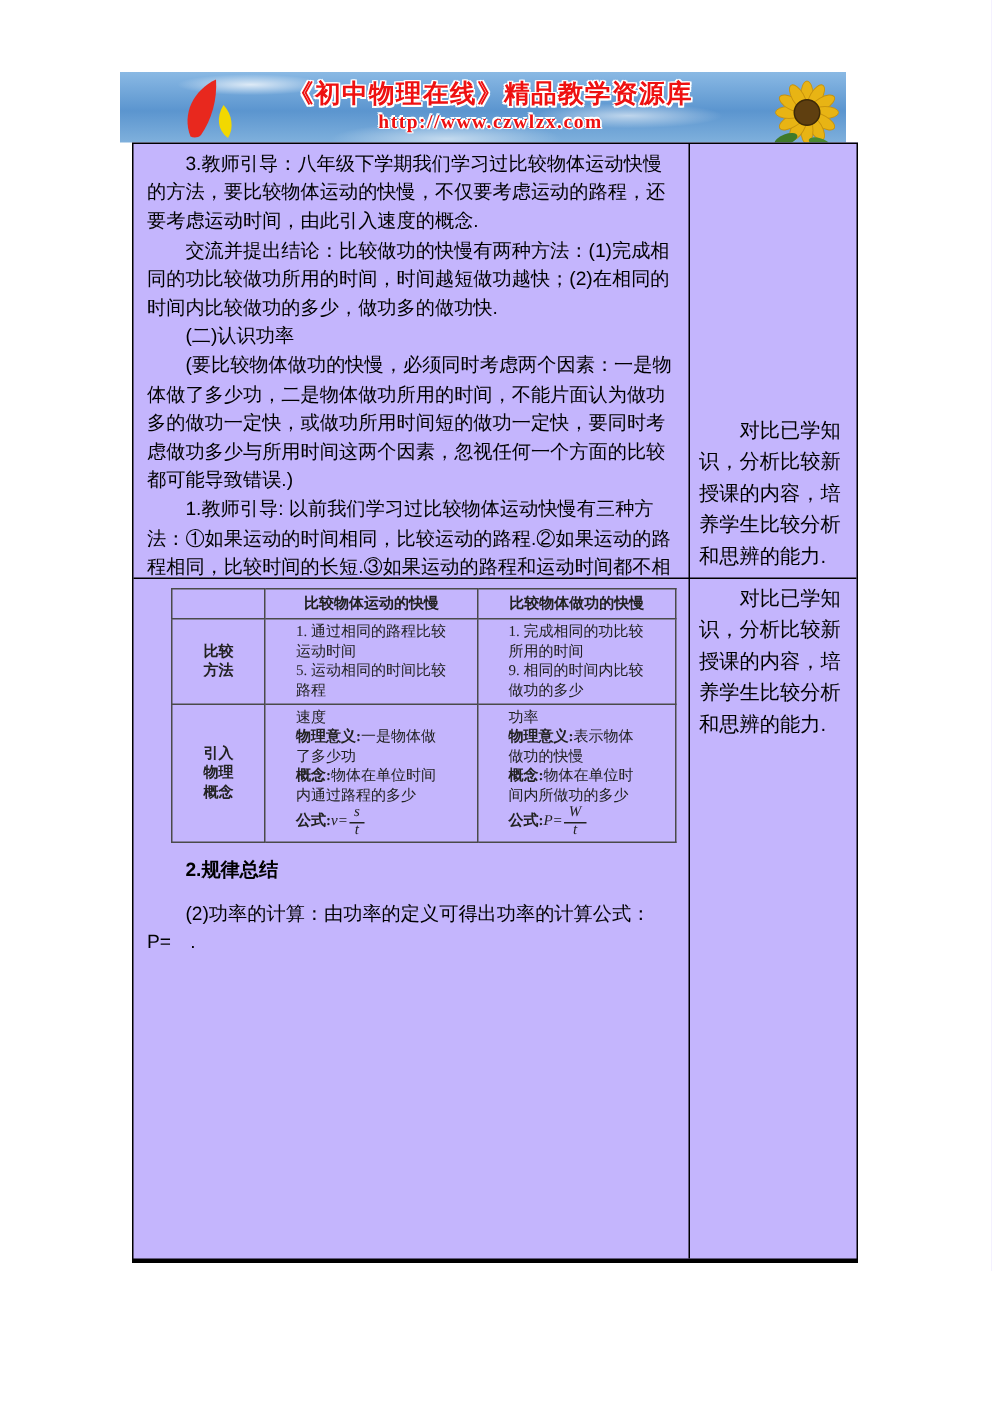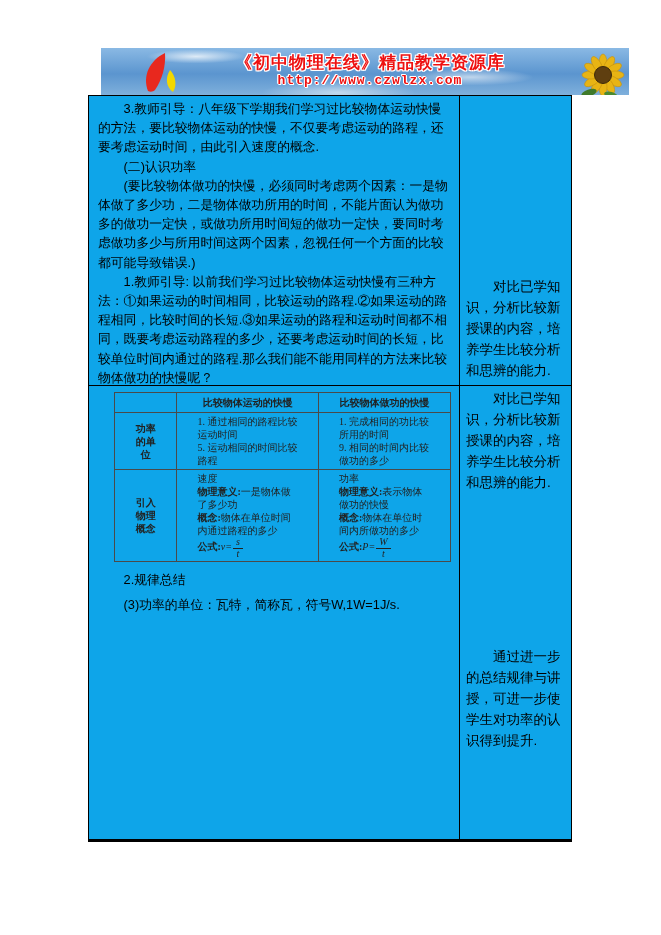--- a/index.html
+++ b/index.html
@@ -1,46 +1,46 @@
 <!DOCTYPE html>
 <html><head>
 <meta charset="utf-8">
 <style>
   html,body{margin:0;padding:0;background:#ffffff;}
   .page{position:relative;width:661px;height:935px;background:#ffffff;
         font-family:"Liberation Sans",sans-serif;color:#000;overflow:hidden;}
 
   
-  .banner{position:absolute;left:101px;top:48px;width:528px;height:47px;overflow:hidden;
+  .banner{position:absolute;left:80px;top:48px;width:484px;height:47px;overflow:hidden;
     background-image:
       radial-gradient(ellipse 70px 10px at 18% 18%, rgba(255,255,255,.75), rgba(255,255,255,0) 70%),
       radial-gradient(ellipse 90px 12px at 70% 62%, rgba(255,255,255,.6), rgba(255,255,255,0) 70%),
       radial-gradient(ellipse 110px 16px at 45% 95%, rgba(255,255,255,.55), rgba(255,255,255,0) 70%),
       linear-gradient(180deg,#8ab9e4 0%,#5b95cf 55%,#7fb0dc 100%);}
   .banner-title{position:absolute;left:60px;right:50px;top:3px;text-align:center;
       font-size:17px;font-weight:bold;letter-spacing:1px;color:#ee1111;
       text-shadow:-1px 0 #fff,1px 0 #fff,0 -1px #fff,0 1px #fff,1px 1px #fff,-1px -1px #fff,1px -1px #fff,-1px 1px #fff;}
   .banner-url{position:absolute;left:60px;right:50px;top:25px;text-align:center;
-      font-family:Liberation Mono, monospace;font-size:13px;font-weight:bold;letter-spacing:1px;color:#ee1111;
+      font-family:Liberation Serif, serif;font-size:13px;font-weight:bold;letter-spacing:1px;color:#ee1111;
       text-shadow:-1px 0 #fff,1px 0 #fff,0 -1px #fff,0 1px #fff,1px 1px #fff,-1px -1px #fff;}
   .logo{position:absolute;left:36px;top:4px;}
   .sunflower{position:absolute;right:2px;top:5px;}
 
   
   .doc-table{position:absolute;left:88px;top:95px;width:484px;height:747px;box-sizing:border-box;
-      background:#0ea5e9;border:1.5px solid #000;border-bottom:3px solid #000;
+      background:#c4b5fd;border:1.5px solid #000;border-bottom:3px solid #000;
       display:grid;grid-template-columns:371px 1fr;grid-template-rows:290px 1fr;}
   .cell{overflow:hidden;box-sizing:border-box;}
   .cell-main{border-right:1.2px solid #000;}
   .row1{border-bottom:1.8px solid #000;}
 
   .cell-main{padding:3px 8px 0 9px;font-size:12.8px;line-height:19.2px;}
   .cell-main p{margin:0;text-indent:2em;}
   .cell-main p.mt2{margin-top:2px;} .cell-main p.mt6{margin-top:6px;}
-  .cell-main p.mt8{margin-top:8px;} .cell-main p.mt10{margin-top:10px;}
+  .cell-main p.mt8{margin-top:8px;font-weight:bold;} .cell-main p.mt10{margin-top:10px;}
 
   .cell-note{padding:2px 5px 0 6px;font-size:13.5px;line-height:21px;}
   .cell-note p{margin:0;text-indent:2em;}
   .note-pad{padding-top:180px;}
   .note-gap{margin-top:153px !important;}
 
   
   .inner-table{border-collapse:collapse;margin:3px 0 6px 16px;
       font-family:"Liberation Serif",serif;font-size:10px;line-height:13px;color:#222;}
   .inner-table th,.inner-table td{border:1px solid #4a4a4a;padding:2px 20px;vertical-align:middle;}
@@ -87,41 +87,42 @@
         <ellipse cx="-14" cy="18" rx="8" ry="3.5" fill="#3f7a2a" transform="rotate(-20 -14 18)"></ellipse>
         <ellipse cx="8" cy="20" rx="7" ry="3" fill="#4a8a31" transform="rotate(15 8 20)"></ellipse>
       </g>
     </svg>
   </div>
 
   <div class="doc-table">
 
     <div class="cell cell-main row1">
       <p>3.教师引导：八年级下学期我们学习过比较物体运动快慢的方法，要比较物体运动的快慢，不仅要考虑运动的路程，还要考虑运动时间，由此引入速度的概念.</p>
+      <p>交流并提出结论：比较做功的快慢有两种方法：(1)完成相同的功比较做功所用的时间，时间越短做功越快；(2)在相同的时间内比较做功的多少，做功多的做功快.</p>
       <p>(二)认识功率</p>
       <p>(要比较物体做功的快慢，必须同时考虑两个因素：一是物体做了多少功，二是物体做功所用的时间，不能片面认为做功多的做功一定快，或做功所用时间短的做功一定快，要同时考虑做功多少与所用时间这两个因素，忽视任何一个方面的比较都可能导致错误.)</p>
       <p>1.教师引导: 以前我们学习过比较物体运动快慢有三种方法：①如果运动的时间相同，比较运动的路程.②如果运动的路程相同，比较时间的长短.③如果运动的路程和运动时间都不相同，既要考虑运动路程的多少，还要考虑运动时间的长短，比较单位时间内通过的路程.那么我们能不能用同样的方法来比较物体做功的快慢呢？</p>
 
     </div>
 
     <div class="cell cell-note row1 note-pad">
       <p>对比已学知识，分析比较新授课的内容，培养学生比较分析和思辨的能力.</p>
     </div>
 
     <div class="cell cell-main">
 
       <table class="inner-table">
         <tbody>
             <tr class="hdr">
           <th class="corner"></th>
           <th class="colA">比较物体运动的快慢</th>
           <th class="colB">比较物体做功的快慢</th>
         </tr>
         <tr>
-          <th>功率的单位</th>
+          <th>比较方法</th>
           <td>
             <div>1. 通过相同的路程比较运动时间</div>
             <div>5. 运动相同的时间比较路程</div>
           </td>
           <td>
             <div>1. 完成相同的功比较所用的时间</div>
             <div>9. 相同的时间内比较做功的多少</div>
           </td>
         </tr>
         <tr>
@@ -136,23 +137,22 @@
             <div>功率</div>
             <div><b>物理意义:</b><span>表示物体做功的快慢</span></div>
             <div><b>概念:</b><span>物体在单位时间内所做功的多少</span></div>
             <div><b>公式:</b><i>P=</i><span class="frac"><span class="num">W</span><span class="den">t</span></span></div>
           </td>
         </tr>
       </tbody>
         </table>
 
       <p class="mt8">2.规律总结</p>
-      <p class="mt6">(3)功率的单位：瓦特，简称瓦，符号W,1W=1J/s.</p>
+      <p class="mt10">(2)功率的计算：由功率的定义可得出功率的计算公式：P=　.</p>
 
     </div>
 
     <div class="cell cell-note">
       <p>对比已学知识，分析比较新授课的内容，培养学生比较分析和思辨的能力.</p>
-      <p class="note-gap">通过进一步的总结规律与讲授，可进一步使学生对功率的认识得到提升.</p>
     </div>
 
   </div>
 </div>
 
 </body></html>

